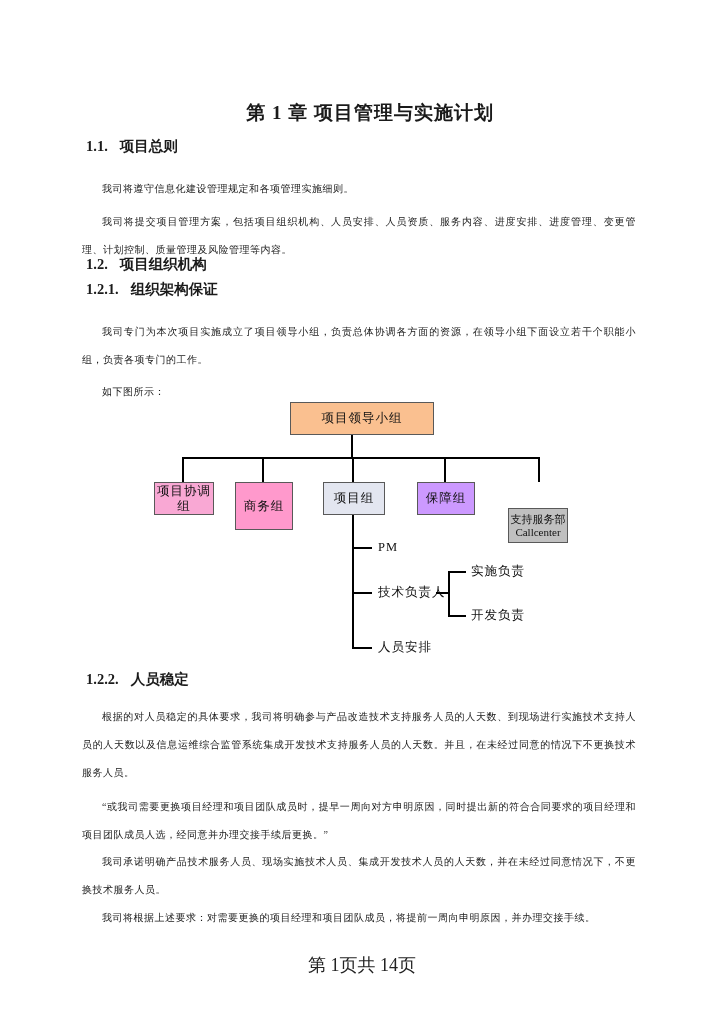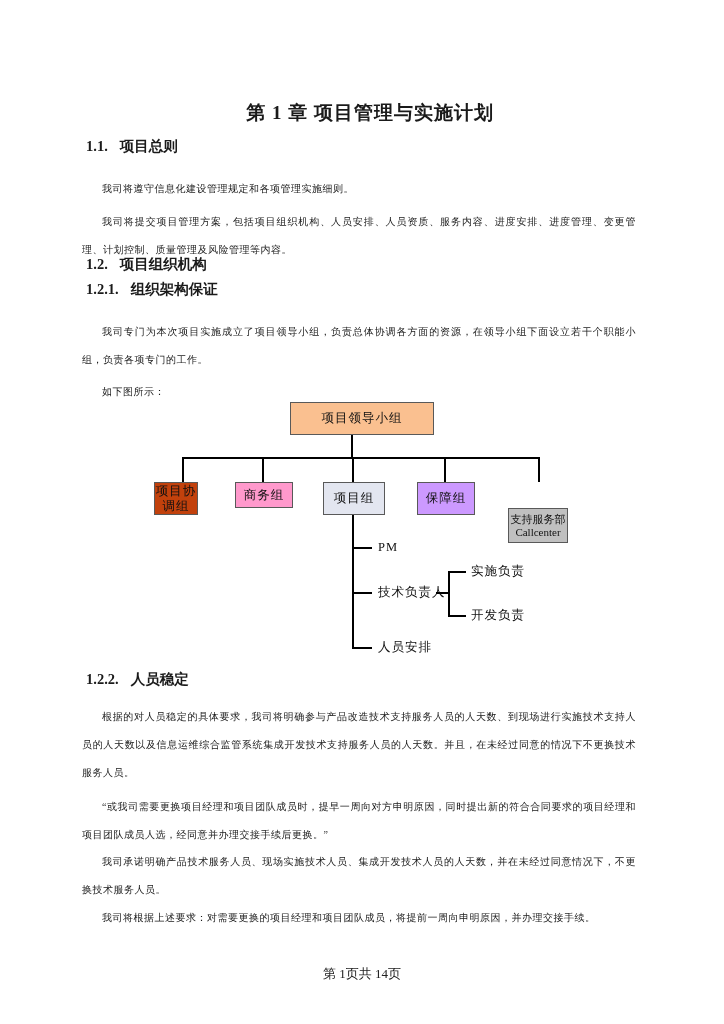--- a/index.html
+++ b/index.html
@@ -18,21 +18,21 @@
   }
   .heading .num{display:inline-block;margin-right:12px;}
   .para{
     position:absolute;left:82px;width:554px;
     font-size:10px;line-height:28px;text-align:justify;text-indent:2em;
     letter-spacing:0.5px;
     font-family:Liberation Serif, serif;
   }
   .footer{
     position:absolute;left:0;top:953px;width:724px;text-align:center;
-    font-size:13px;color:#222;margin-top:12px;
+    font-size:18px;color:#222;
   }
   
   .diagram{position:absolute;left:0;top:395px;width:724px;height:268px;}
   .node{
     position:absolute;box-sizing:border-box;border:1px solid #595959;
     display:flex;align-items:center;justify-content:center;text-align:center;
     font-size:12.5px;line-height:15px;letter-spacing:1px;color:#111;
   }
   .node.small{font-size:11px;line-height:13px;letter-spacing:0;flex-direction:column;margin-top:27px;}
   .cline{position:absolute;background:#000000;}
@@ -70,22 +70,22 @@
     <div class="node" style="left: 290px; top: 7px; width: 144px; height: 33px; background: rgb(250, 192, 144);">项目领导小组</div>
 
     <div class="cline" style="left:351px;top:40px;width:2px;height:23px"></div>
     <div class="cline" style="left:182px;top:62px;width:358px;height:2px"></div>
     <div class="cline" style="left:182px;top:64px;width:2px;height:23px"></div>
     <div class="cline" style="left:262px;top:64px;width:2px;height:23px"></div>
     <div class="cline" style="left:352px;top:64px;width:2px;height:23px"></div>
     <div class="cline" style="left:444px;top:64px;width:2px;height:23px"></div>
     <div class="cline" style="left:538px;top:64px;width:2px;height:23px"></div>
 
-    <div class="node" style="left: 154px; top: 87px; width: 44px; height: 33px; background: #c2410c;">项目协调组</div>
-    <div class="node" style="left: 235px; top: 87px; width: 58px; height: 26px; background: rgb(255, 153, 204);">商务组</div>
+    <div class="node" style="left: 154px; top: 87px; width: 60px; height: 33px; background: #f9a8d4;">项目协调组</div>
+    <div class="node" style="left: 235px; top: 87px; width: 58px; height: 48px; background: rgb(255, 153, 204);">商务组</div>
     <div class="node" style="left: 323px; top: 87px; width: 62px; height: 33px; background: rgb(227, 230, 240);">项目组</div>
     <div class="node" style="left: 417px; top: 87px; width: 58px; height: 33px; background: rgb(204, 153, 255);">保障组</div>
     <div class="node small" style="left: 508px; top: 86px; width: 60px; height: 35px; background: rgb(192, 192, 192);">
       <span>支持服务部</span>
       <span>Callcenter</span>
     </div>
 
     <div class="cline" style="left:352px;top:120px;width:2px;height:134px"></div>
 
     <div class="cline" style="left:352px;top:152px;width:20px;height:2px"></div>

